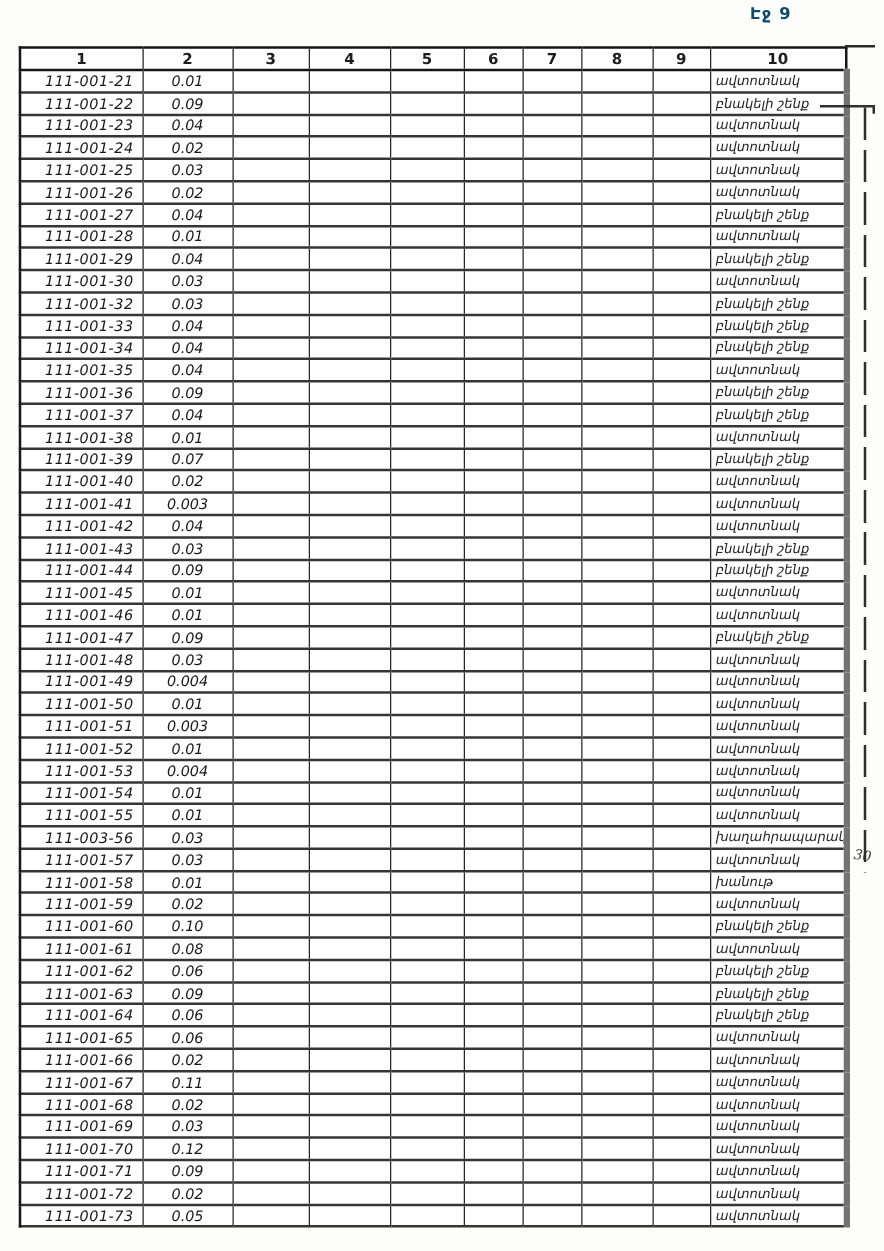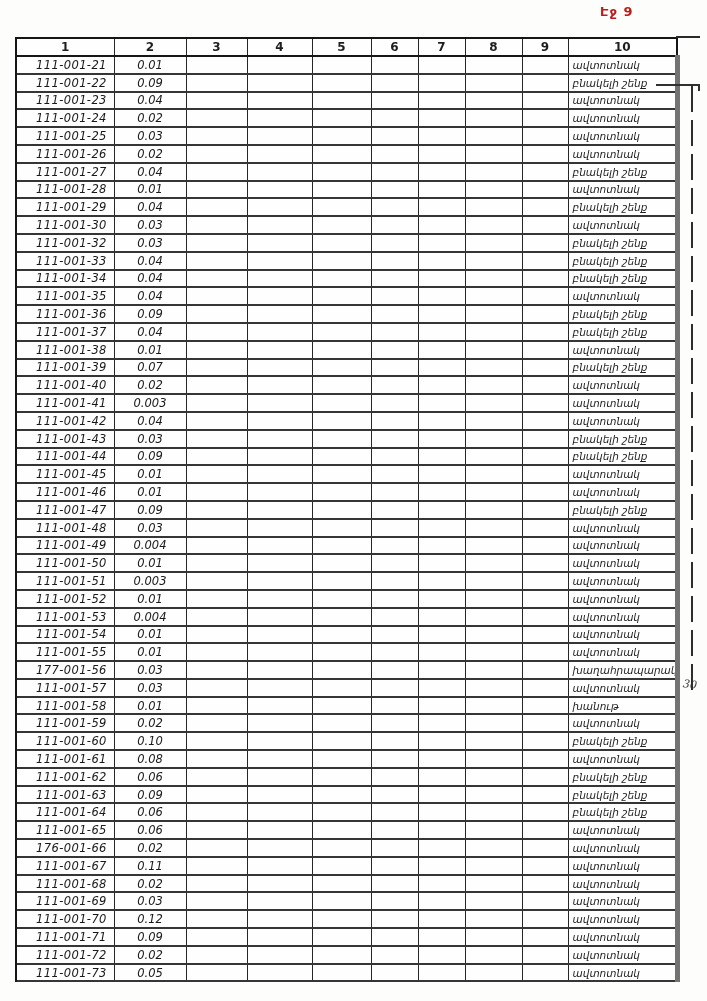--- a/index.html
+++ b/index.html
@@ -15,21 +15,21 @@
     overflow: hidden;
     color: #1b1b1b;
   }
   .page-label {
     position: absolute;
     top: 4px;
     left: 600px;
     font-size: 13px;
     font-weight: 700;
     letter-spacing: 1px;
-    color: #b91c1c;
+    color: #0c4a6e;
   }
   .scan-table {
     position: absolute;
     left: 15px;
     top: 37px;
     width: 663px;
     border-collapse: collapse;
     table-layout: fixed;
     background: #fefefe;
   }
@@ -558,21 +558,21 @@
       <td></td>
       <td></td>
       <td></td>
       <td></td>
       <td></td>
       <td></td>
       <td></td>
       <td class="use">ավտոտնակ</td>
     </tr>
         <tr>
-      <td class="code">177-001-56</td>
+      <td class="code">111-003-56</td>
       <td class="area">0.03</td>
       <td></td>
       <td></td>
       <td></td>
       <td></td>
       <td></td>
       <td></td>
       <td></td>
       <td class="use">խաղահրապարակ,</td>
     </tr>
@@ -678,21 +678,21 @@
       <td></td>
       <td></td>
       <td></td>
       <td></td>
       <td></td>
       <td></td>
       <td></td>
       <td class="use">ավտոտնակ</td>
     </tr>
         <tr>
-      <td class="code">176-001-66</td>
+      <td class="code">111-001-66</td>
       <td class="area">0.02</td>
       <td></td>
       <td></td>
       <td></td>
       <td></td>
       <td></td>
       <td></td>
       <td></td>
       <td class="use">ավտոտնակ</td>
     </tr>

